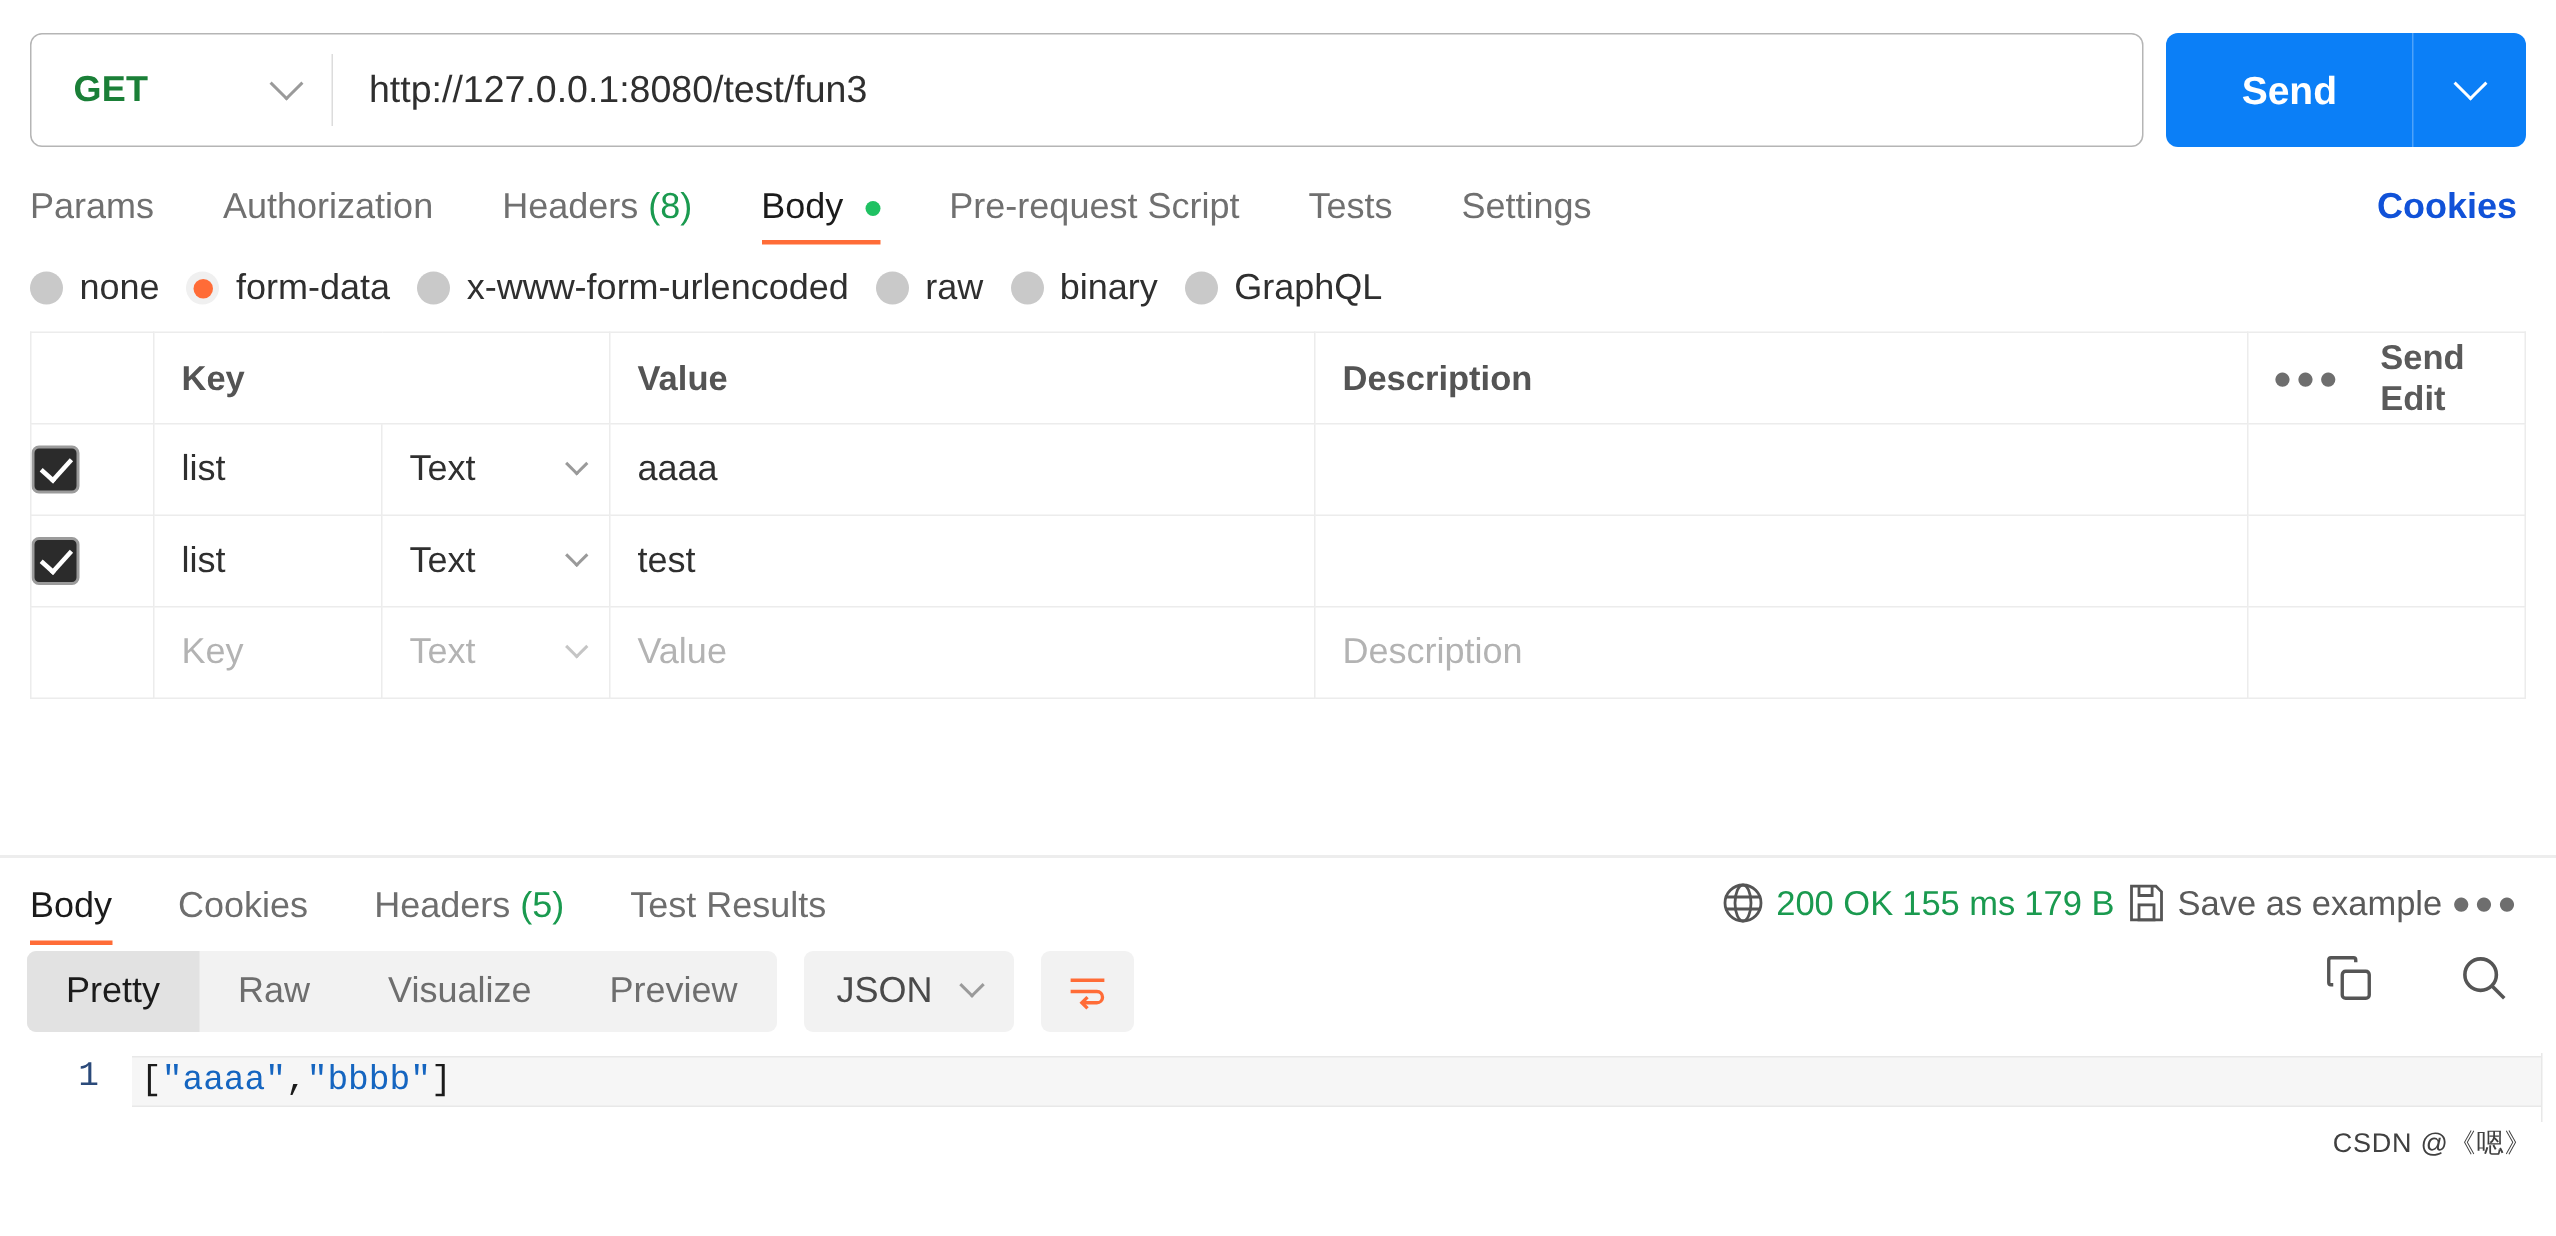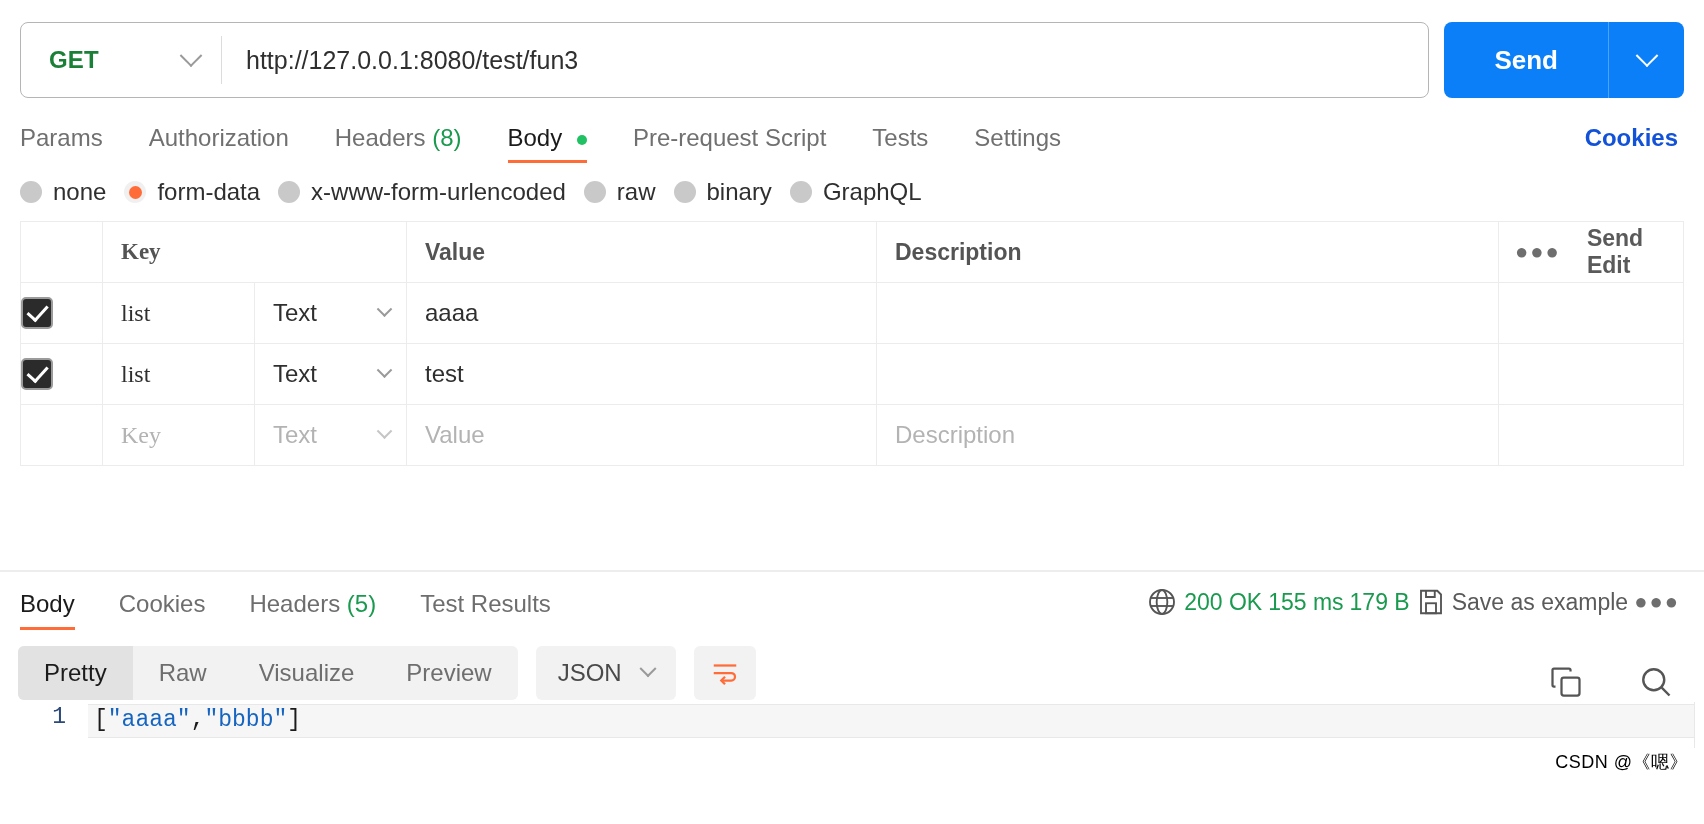--- a/index.html
+++ b/index.html
@@ -182,21 +182,21 @@
     font-weight: normal;
     vertical-align: middle;
     overflow: hidden;
   }
   .kv-table th {
     font-size: 23px;
     color: #545454;
     font-weight: bold;
   }
   .col-chk   { width: 82px; padding-left: 0 !important; }
-  .col-key   { width: 304px; font-family: Liberation Serif, serif; }
+  .col-key   { width: 304px; }
   .col-type  { width: 113px; }
   .col-val   { width: 470px; }
   .col-desc  { width: auto; }
   .col-bulk  { width: 185px; padding-left: 0 !important; }
 
   .chk-cell { text-align: center; padding: 0 !important; }
   .chkbox {
     width: 32px; height: 32px;
     border-radius: 5px;
     background: #2b2b2b;
@@ -278,21 +278,21 @@
     display: flex;
     align-items: center;
     gap: 6px;
   }
   .stat-green { color: #1a9a4f; font-size: 23px; }
   .save-lbl { font-size: 23px; color: #5a5a5a; cursor: pointer; }
 
   
   .fmt-row {
     display: flex;
-    align-items: flex-end;
+    align-items: flex-start;
     padding: 0 18px;
     height: 66px;
     position: relative;
   }
   .seg {
     display: flex;
     background: #f2f2f2;
     border-radius: 6px;
     overflow: hidden;
     height: 54px;
@@ -362,21 +362,21 @@
     padding: 2px 0 4px 6px;
     white-space: pre;
   }
   .tok-brk { color: #1b1b1b; }
   .tok-str { color: #1565c0; }
   .watermark {
     position: absolute;
     right: 16px;
     bottom: -36px;
     font-size: 18px;
-    color: #000000;
+    color: #404040;
     letter-spacing: .5px;
   }
   .scroll-r {
     position: absolute;
     right: 0; top: -2px;
     width: 10px; height: 46px;
     background: #ffffff;
     border-left: 1px solid #e8e8e8;
   }
 </style>

